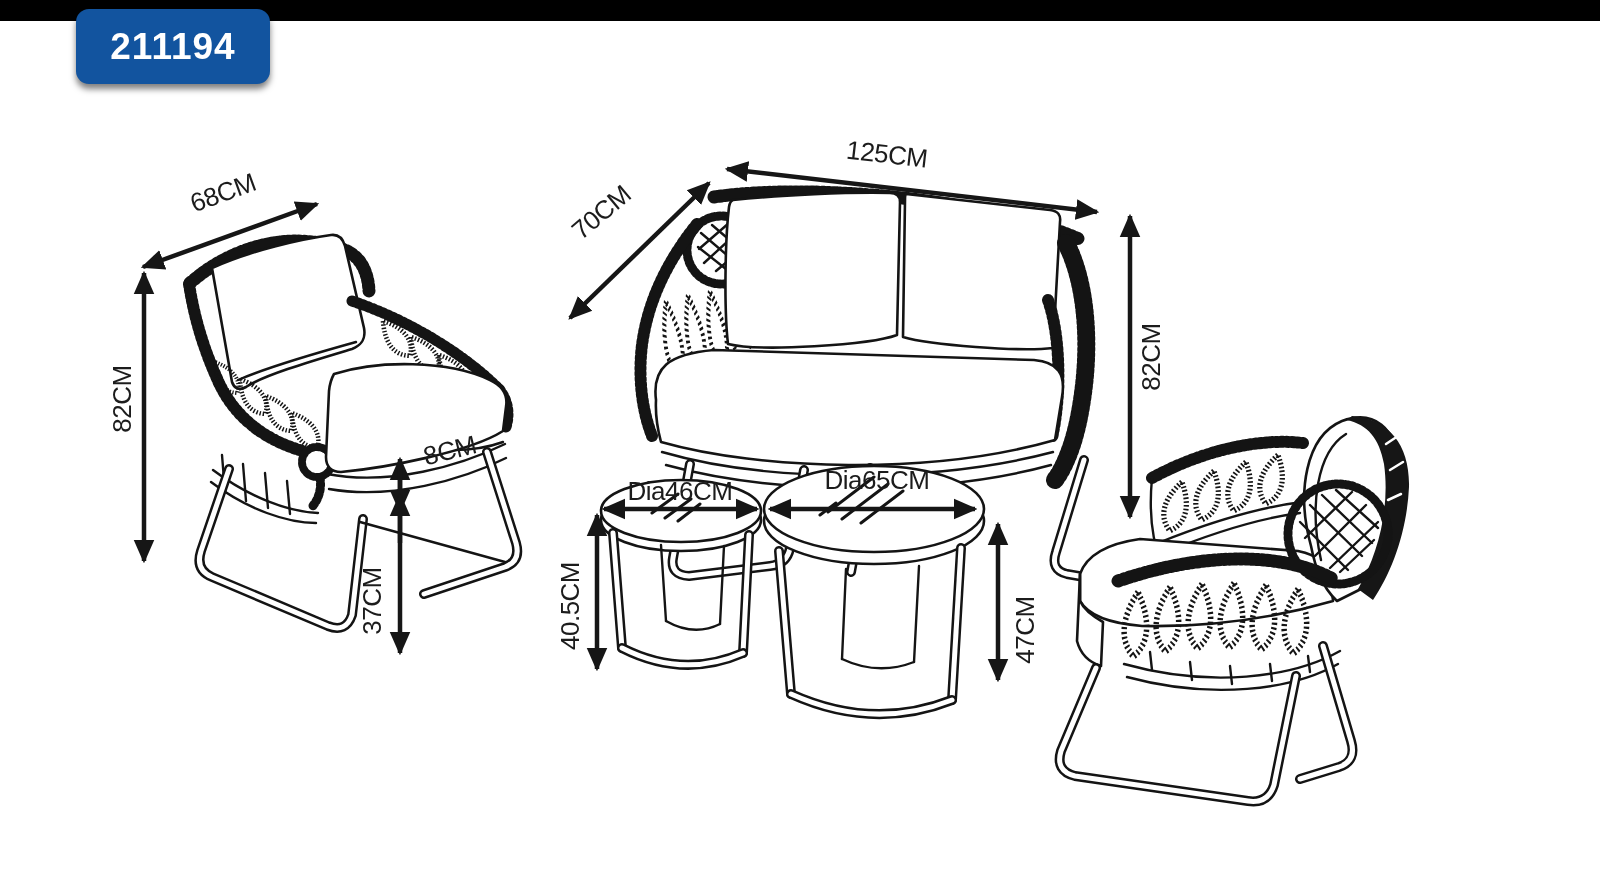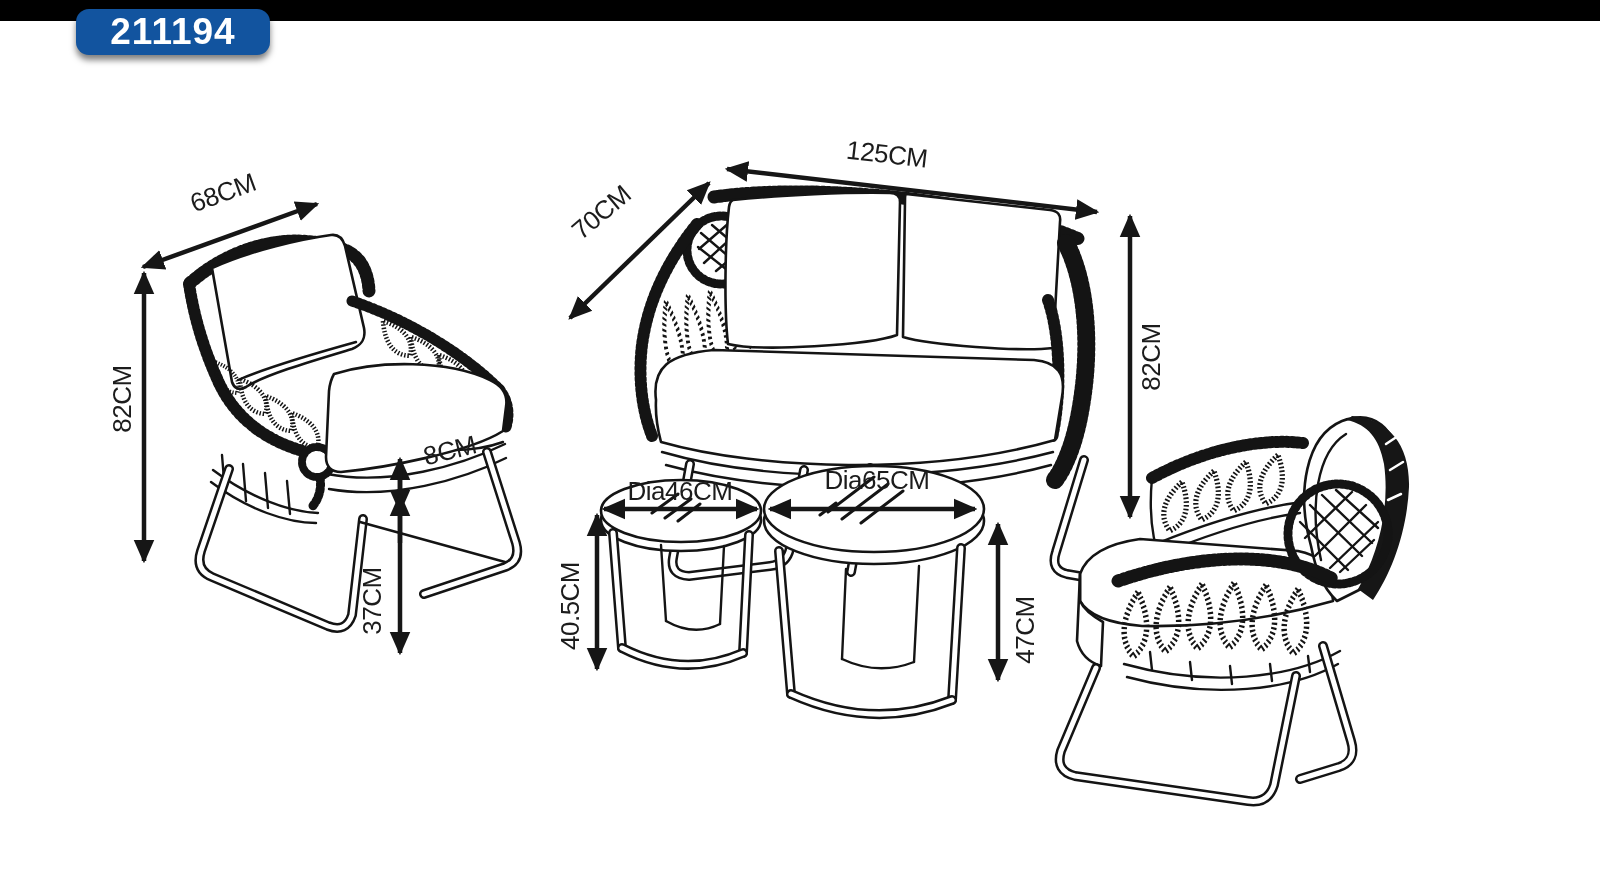--- a/index.html
+++ b/index.html
@@ -1,19 +1,19 @@
 <!DOCTYPE html>
 <html><head>
 <meta charset="utf-8">
 <style>
   html,body{margin:0;padding:0;width:1600px;height:880px;background:#ffffff;overflow:hidden;
     font-family:"Liberation Sans",sans-serif;}
   .stage{position:relative;width:1600px;height:880px;background:#fff;}
   .topbar{position:absolute;left:0;top:0;width:1600px;height:21px;background:#000;}
-  .badge{position:absolute;left:76px;top:9px;width:194px;height:46px;background:#12549f;
+  .badge{position:absolute;left:76px;top:9px;width:194px;height:75px;background:#12549f;
     border-radius:13px;box-shadow:0 5px 6px rgba(0,0,0,0.5);display:flex;align-items:center;
     justify-content:center;}
   .badge span{color:#fff;font-size:37px;font-weight:700;letter-spacing:1px;}
   svg{position:absolute;left:0;top:0;}
   .coil{fill:none;stroke:#141414;stroke-linecap:round;stroke-dasharray:2.4 3;}
   .loop{fill:none;stroke:#141414;stroke-width:5;stroke-dasharray:1.6 2;}
   .ln{fill:none;stroke:#141414;stroke-width:2.4;stroke-linecap:round;}
   .ln3{fill:none;stroke:#141414;stroke-width:3;stroke-linecap:round;}
   .cushion{fill:#ffffff;stroke:#141414;stroke-width:2.6;stroke-linejoin:round;}
   .dark{fill:#161616;stroke:none;}

